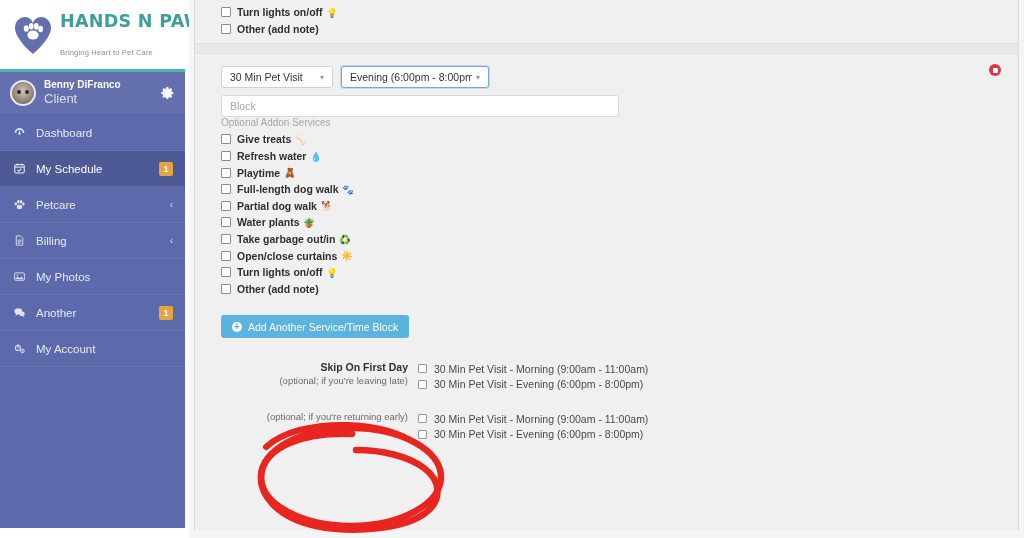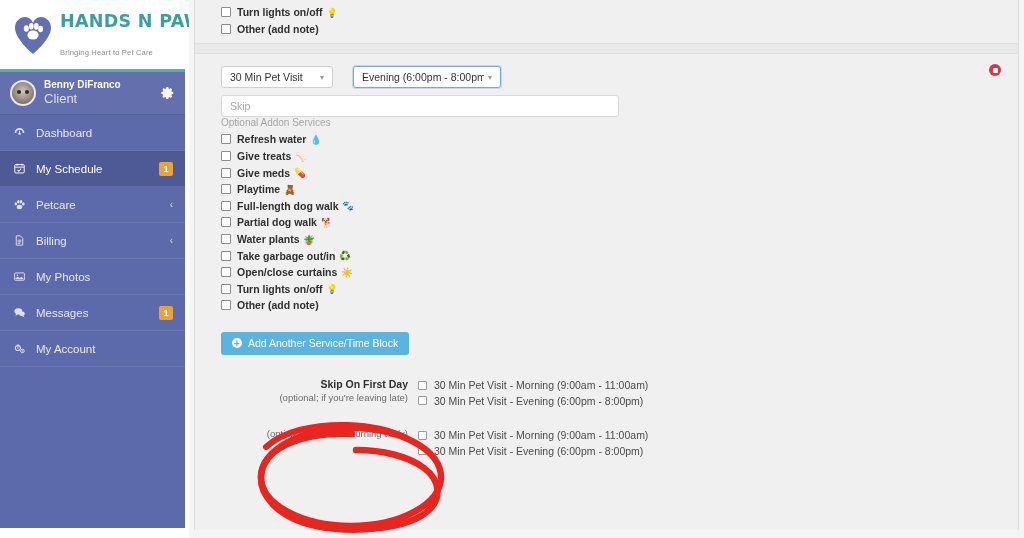--- a/index.html
+++ b/index.html
@@ -92,21 +92,21 @@
     font-size: 10.5px; font-weight: bold; color: #2f2f2f;
   }
   .chk {
     width: 10px; height: 10px; flex: 0 0 10px; margin-right: 6px;
     border: 1px solid #8c8c8c; background: #ffffff; border-radius: 1px;
   }
   .emo { margin-left: 4px; font-size: 9.5px; }
 
   .block-gap { height: 11px; background: #e9e9e9; border-top: 1px solid #e0e0e0; border-bottom: 1px solid #e0e0e0; }
 
-  .row-selects { display: flex; align-items: center; gap: 20px; padding-top: 12px; }
+  .row-selects { display: flex; align-items: center; gap: 8px; padding-top: 12px; }
   .sel {
     height: 22px; background: #ffffff; border: 1px solid #cfcfcf; border-radius: 3px;
     display: flex; align-items: center; padding: 0 8px;
     font-size: 10.5px; color: #333333; position: relative; cursor: pointer;
   }
   .sel.w1 { width: 112px; }
   .sel.w2 { width: 148px; border-color: #7aa7d9; box-shadow: 0 0 0 1px rgba(122,167,217,.35); }
   .sel-txt { flex: 1; white-space: nowrap; overflow: hidden; }
   .caret { font-size: 8px; color: #9a9a9a; margin-left: 4px; }
 
@@ -257,21 +257,21 @@
 
     <div class="nav-item">
       <span class="nav-ico">
         <svg viewBox="0 0 16 16" width="13" height="13" fill="#e7e9f3">
           <ellipse cx="6.6" cy="6.6" rx="4.8" ry="3.8"></ellipse>
           <path d="M3.6 9.4l-.6 2.6 2.9-1.6z"></path>
           <ellipse cx="11" cy="9.6" rx="3.4" ry="2.7"></ellipse>
           <path d="M13.3 11.6l.6 2.1-2.3-1.2z"></path>
         </svg>
       </span>
-      <span class="nav-label">Messages</span>
+      <span class="nav-label">Another</span>
       <span class="badge">1</span>
     </div>
 
     <div class="nav-item">
       <span class="nav-ico">
         <svg viewBox="0 0 16 16" width="13" height="13" fill="#e7e9f3">
           <path d="M6.2 2.2l.6 1.2 1.3.2-.9 1 .2 1.3-1.2-.6-1.2.6.2-1.3-.9-1 1.3-.2z"></path>
           <circle cx="6" cy="7.4" r="3.1" fill="none" stroke="#e7e9f3" stroke-width="1.3"></circle>
           <circle cx="6" cy="7.4" r=".9"></circle>
           <circle cx="11.6" cy="11" r="2.2" fill="none" stroke="#e7e9f3" stroke-width="1.2"></circle>
@@ -307,40 +307,35 @@
             <span class="sel-txt">30 Min Pet Visit</span>
             <span class="caret">▾</span>
           </div>
           <div class="sel w2">
             <span class="sel-txt">Evening (6:00pm - 8:00pm)</span>
             <span class="caret">▾</span>
           </div>
         </div>
 
         <div class="notes">
-          <span>Skip</span>
+          <span>Block</span>
         </div>
 
         <div class="addon-label">Optional Addon Services</div>
 
         <div>
+          <div class="chk-row">
+              <span class="chk"></span>
+              <span>Give treats</span>
+              <span class="emo">🦴</span>
+            </div>
           <div class="chk-row">
               <span class="chk"></span>
               <span>Refresh water</span>
               <span class="emo">💧</span>
-            </div>
-          <div class="chk-row">
-              <span class="chk"></span>
-              <span>Give treats</span>
-              <span class="emo">🦴</span>
-            </div>
-          <div class="chk-row">
-              <span class="chk"></span>
-              <span>Give meds</span>
-              <span class="emo">💊</span>
             </div>
           <div class="chk-row">
               <span class="chk"></span>
               <span>Playtime</span>
               <span class="emo">🧸</span>
             </div>
           <div class="chk-row">
               <span class="chk"></span>
               <span>Full-length dog walk</span>
               <span class="emo">🐾</span>

